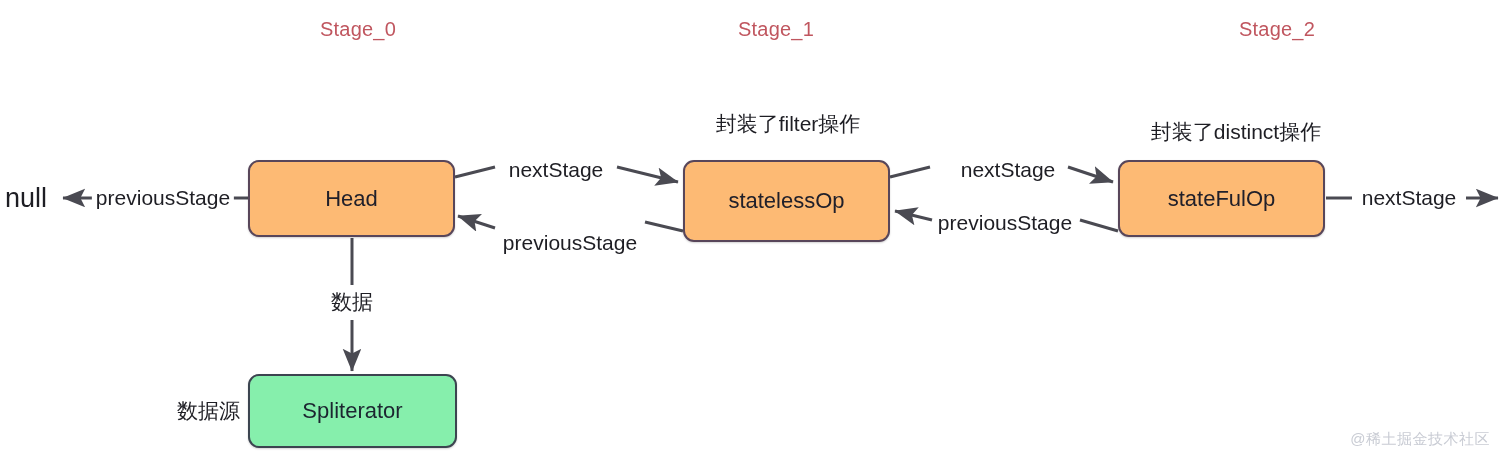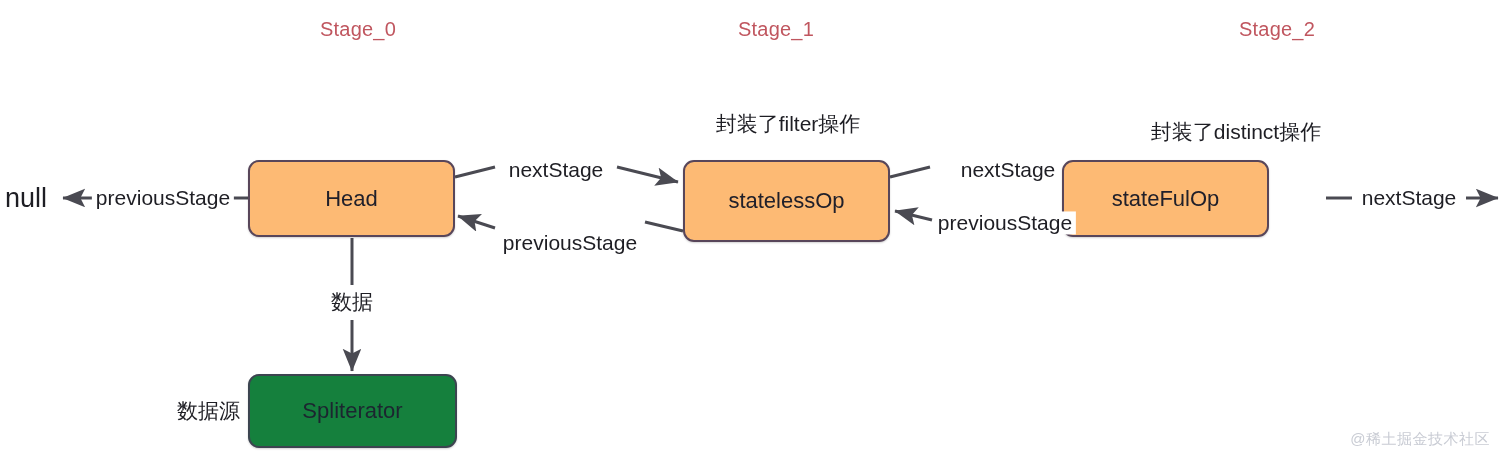--- a/index.html
+++ b/index.html
@@ -47,21 +47,21 @@
     font-size: 22px;
     color: #21202a;
     white-space: nowrap;
     box-shadow: 0 1px 2px rgba(0,0,0,.18);
   }
   .node.pink {
     background: #fdba74;
     border-color: #58465a;
   }
   .node.blue {
-    background: #15803d;
+    background: #86efac;
     border-color: #3c4450;
     color: #1c2530;
   }
 
   .edge-label {
     position: absolute;
     font-size: 21px;
     color: #1e1e24;
     white-space: nowrap;
     transform: translate(-50%, -50%);
@@ -157,21 +157,21 @@
   <div class="note-label" style="left:1236px; top:118px;text-align:center;">封装了distinct操作</div>
 
   <div class="node pink" style="left:248px; top:160px; width:207px; height:77px;">
     <span>Head</span>
   </div>
 
   <div class="node pink" style="left:683px; top:160px; width:207px; height:82px;">
     <span>statelessOp</span>
   </div>
 
-  <div class="node pink" style="left:1062px; top:160px; width:207px; height:77px;">
+  <div class="node pink" style="left:1118px; top:160px; width:207px; height:77px;">
     <span>stateFulOp</span>
   </div>
 
   <div class="node blue" style="left:248px; top:374px; width:209px; height:74px;">
     <span>Spliterator</span>
   </div>
 
   <div class="edge-label" style="left:163px; top:198px;">previousStage</div>
 
   <div class="edge-label" style="left:556px; top:170px;">nextStage</div>

